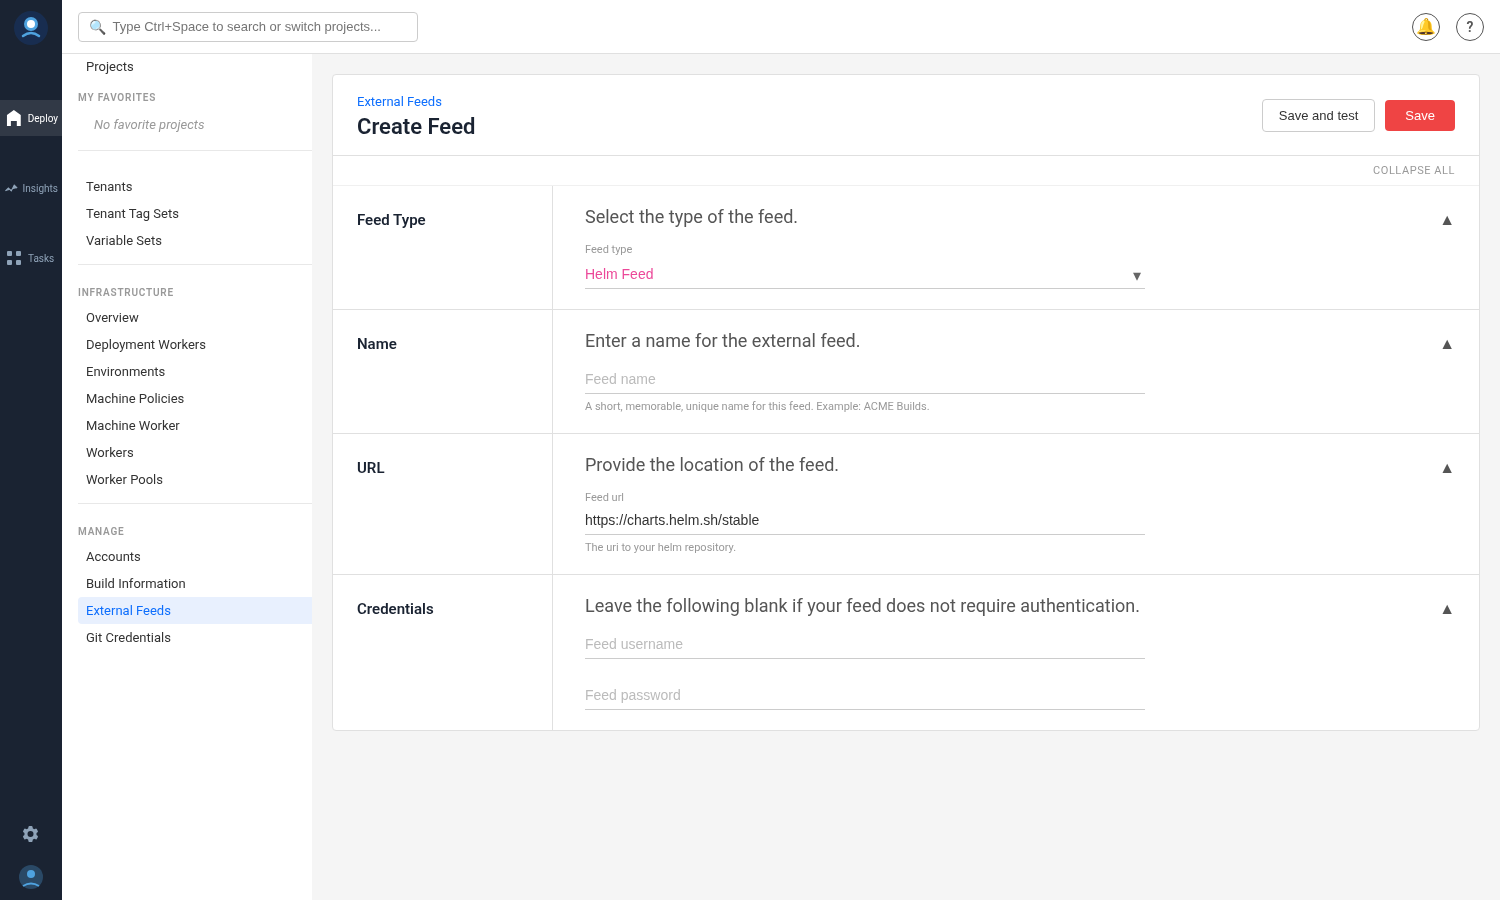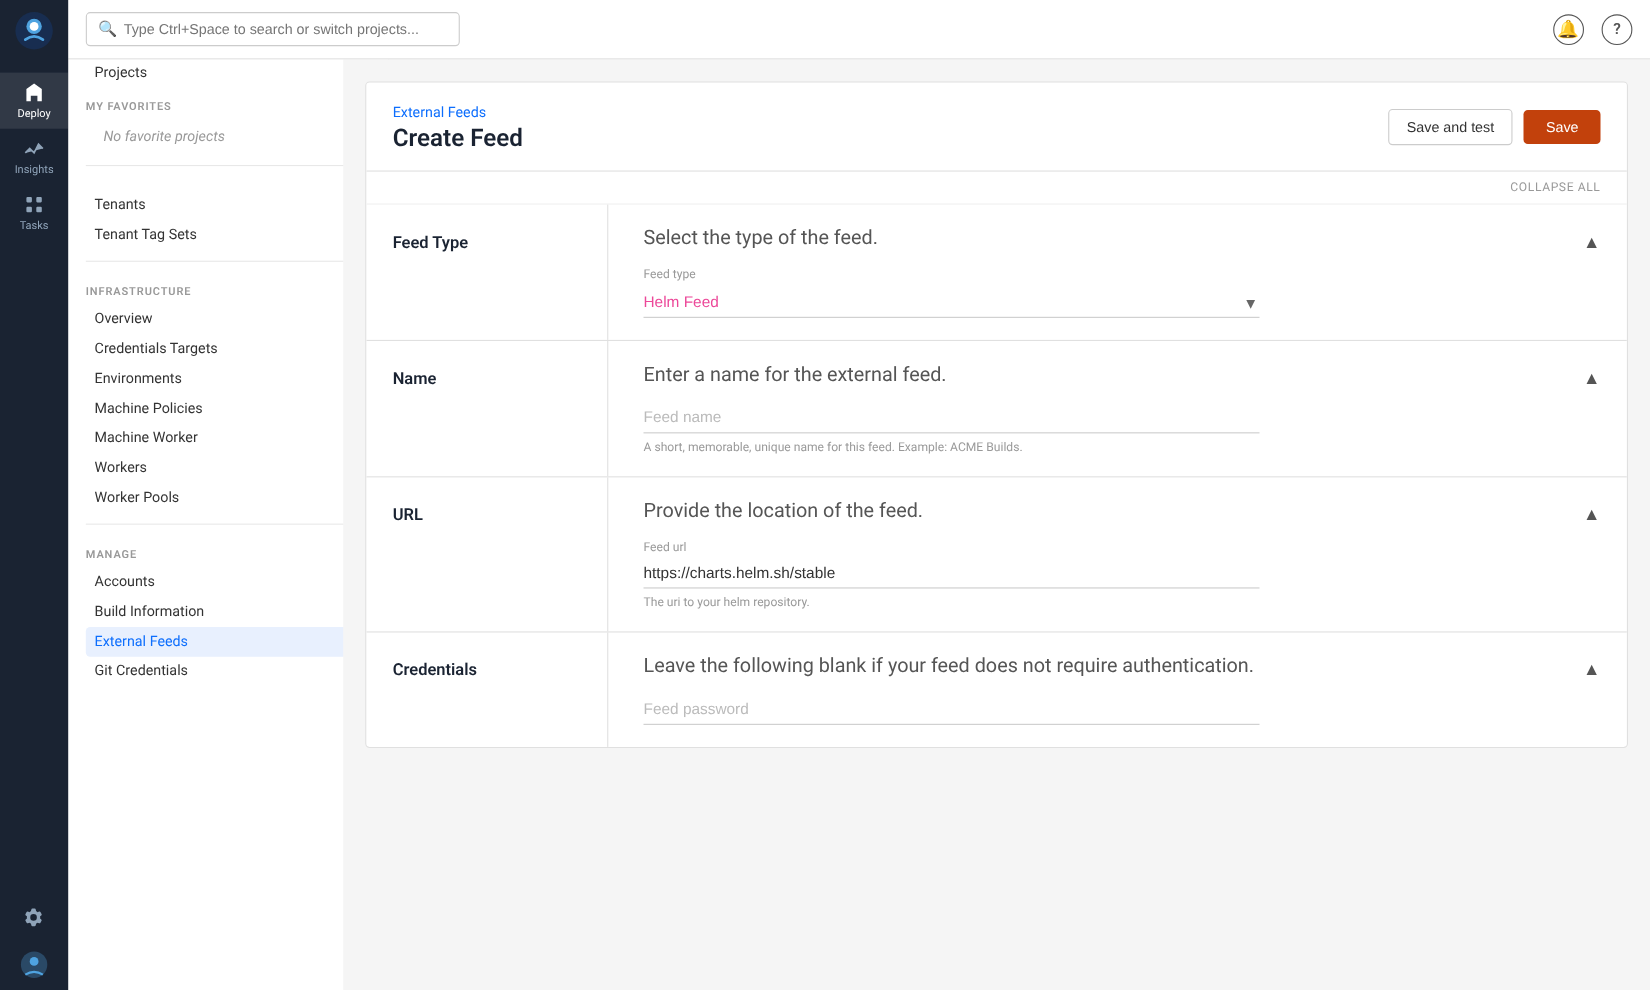--- a/index.html
+++ b/index.html
@@ -11,29 +11,29 @@
       background: #1a2332;
       display: flex;
       flex-direction: column;
       align-items: center;
       padding-top: 10px;
       flex-shrink: 0;
       z-index: 10;
     }
     .icon-sidebar .nav-item {
       display: flex;
-      flex-direction: column;
       align-items: center;
       color: #8fa3b8;
       font-size: 10px;
       padding: 8px 4px;
       cursor: pointer;
       width: 100%;
       text-align: center;
       gap: 4px;
+      margin-top: 34px;
     }
     .icon-sidebar .nav-item.active {
       color: #fff;
       background: rgba(255,255,255,0.1);
     }
     .icon-sidebar .nav-item svg {
       width: 20px; height: 20px;
     }
     .icon-sidebar .spacer { flex: 1; }
     .icon-sidebar .bottom-item {
@@ -202,21 +202,21 @@
       padding: 8px 16px;
       border: 1px solid #ccc;
       background: #fff;
       border-radius: 4px;
       font-size: 13px;
       cursor: pointer;
       color: #333;
     }
     .btn-primary {
       padding: 8px 20px;
-      background: #c2410c;
+      background: #ef4444;
       color: #fff;
       border: none;
       border-radius: 4px;
       font-size: 13px;
       cursor: pointer;
       font-weight: 500;
     }
 
     .collapse-all-bar {
       text-align: right;
@@ -381,28 +381,29 @@
   <div class="sidebar-section">
     <div class="sidebar-section-label">MY FAVORITES</div>
     <div class="sidebar-favorites">No favorite projects</div>
   </div>
 
   <hr class="sidebar-divider">
 
   <div class="sidebar-section">
     <a class="sidebar-item">Tenants</a>
     <a class="sidebar-item">Tenant Tag Sets</a>
+    <a class="sidebar-item">Variable Sets</a>
   </div>
 
   <hr class="sidebar-divider">
 
   <div class="sidebar-section">
     <div class="sidebar-section-label">INFRASTRUCTURE</div>
     <a class="sidebar-item">Overview</a>
-    <a class="sidebar-item">Credentials Targets</a>
+    <a class="sidebar-item">Deployment Workers</a>
     <a class="sidebar-item">Environments</a>
     <a class="sidebar-item">Machine Policies</a>
     <a class="sidebar-item">Machine Worker</a>
     <a class="sidebar-item">Workers</a>
     <a class="sidebar-item">Worker Pools</a>
   </div>
 
   <hr class="sidebar-divider">
 
   <div class="sidebar-section" style="padding-bottom: 16px;">
@@ -480,19 +481,20 @@
         <div class="section-chevron">▲</div>
       </div>
     </div>
 
     <div class="form-section" style="border-bottom: none;">
       <div class="section-label-col">
         <span class="section-label">Credentials</span>
       </div>
       <div class="section-content-col">
         <div class="section-description">Leave the following blank if your feed does not require authentication.</div>
+        <input type="text" class="field-input" style="margin-bottom: 24px;" placeholder="Feed username">
         <input type="password" class="field-input" placeholder="Feed password" style="">
         <div class="section-chevron">▲</div>
       </div>
     </div>
 
   </div>
 </div>
 
 </body></html>

